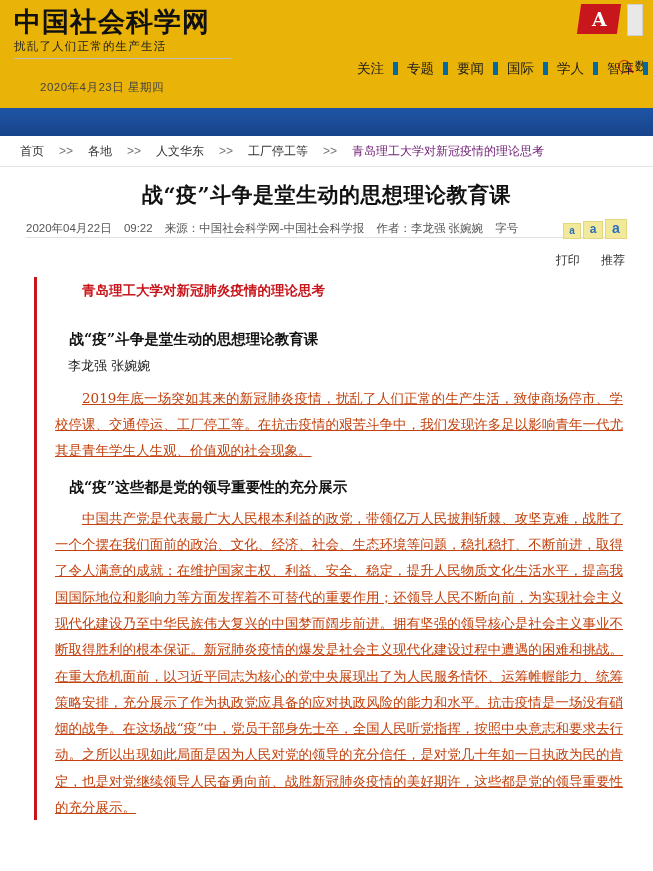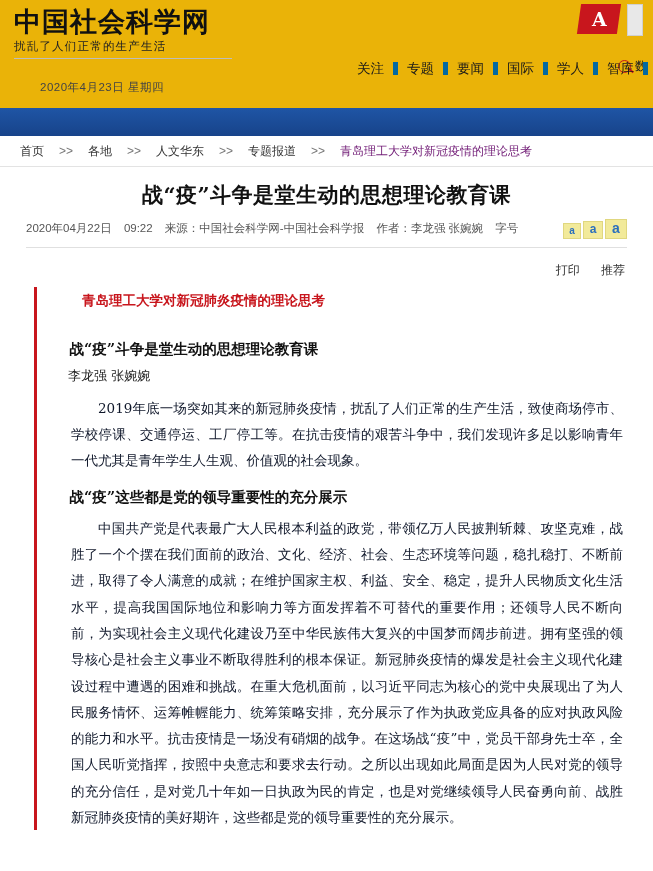--- a/index.html
+++ b/index.html
@@ -189,21 +189,21 @@
     font-size: 21px;
     font-weight: bold;
     color: #111;
     padding: 14px 0 10px 0;
     letter-spacing: 0.5px;
   }
   .meta-row {
     font-size: 11.5px;
     color: #555;
     border-bottom: 1px solid #e0e0e0;
-    padding-bottom: 10px;
+    padding-bottom: 0;
     line-height: 1.6;
     position: relative;
     padding-right: 70px;
   }
   .meta-row .meta-seg { margin-right: 9px; }
   .font-size-ctl {
     position: absolute;
     right: 0;
     top: 0;
     display: flex;
@@ -263,24 +263,25 @@
     font-size: 13px;
     color: #222;
     margin: 0 0 10px 0;
     text-indent: 1em;
     font-family: "DejaVu Serif", serif;
   }
   p.body-p {
     font-family: "DejaVu Serif", serif;
     font-size: 13.5px;
     line-height: 1.95;
-    color: #0f172a;
-    margin: 0 0 8px 16px;
+    color: #c2410c;
+    margin: 0 0 8px 0;
     text-align: justify;
     text-indent: 2em;
+    text-decoration: underline;
   }
 </style>
 </head>
 <body>
 
 <div class="site-header">
 
   <div class="logo-block">
     <div class="logo-cn">中国社会科学网</div>
     <div class="logo-sub2">扰乱了人们正常的生产生活</div>
@@ -312,21 +313,21 @@
 
 <div class="blue-bar"></div>
 
 <div class="breadcrumb">
   <span>首页</span>
   <span class="sep">&gt;&gt;</span>
   <span>各地</span>
   <span class="sep">&gt;&gt;</span>
   <span>人文华东</span>
   <span class="sep">&gt;&gt;</span>
-  <span>专题报道</span>
+  <span>工厂停工等</span>
   <span class="sep">&gt;&gt;</span>
   <span class="crumb-last">青岛理工大学对新冠疫情的理论思考</span>
 </div>
 
 <div class="article">
 
   <div class="article-title">战“疫”斗争是堂生动的思想理论教育课</div>
 
   <div class="meta-row">
     <span class="meta-seg">2020年04月22日</span>

